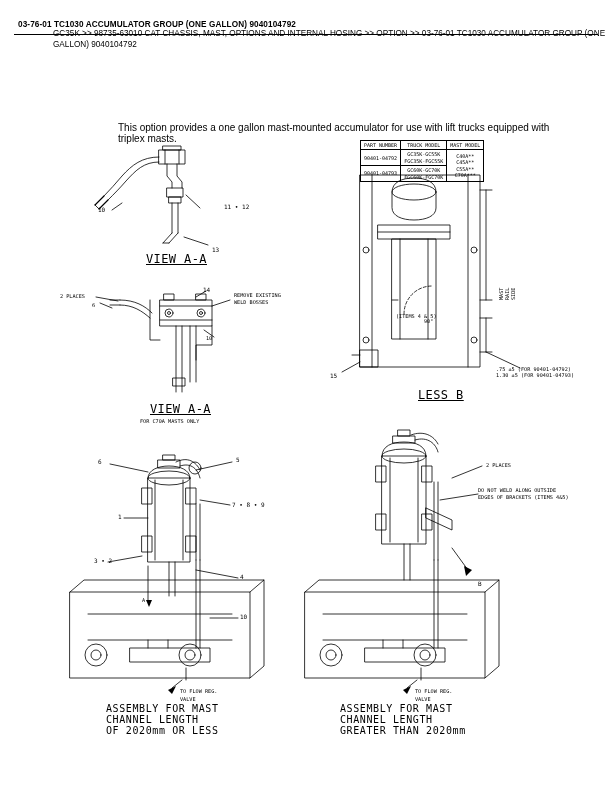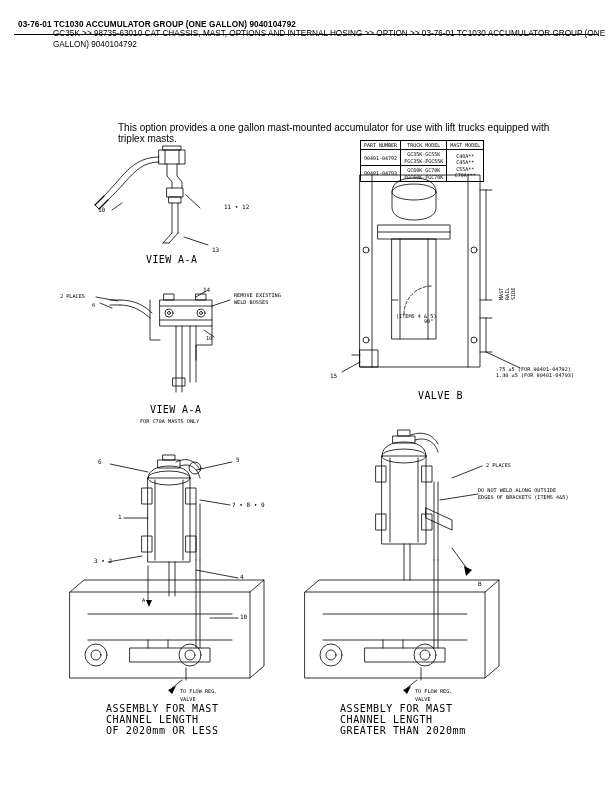--- a/index.html
+++ b/index.html
@@ -70,21 +70,21 @@
   }
   .lbl {
     position: absolute;
     font-family: "DejaVu Sans Mono", monospace;
     font-size: 6px;
     letter-spacing: 0px;
     white-space: pre;
     line-height: 7.5px;
   }
   .lbl.big { font-size: 10px; letter-spacing: 0.6px; }
-  .lbl.med { font-size: 10px; letter-spacing: 0.4px; }
+  .lbl.med { font-size: 12px; letter-spacing: 0.4px; text-decoration: underline; }
   .lbl.tiny { font-size: 5.2px; }
   .lbl.vert {
     transform: rotate(-90deg);
     transform-origin: left top;
   }
   
   .ptable {
     position: absolute;
     left: 360px;
     top: 140px;
@@ -352,21 +352,21 @@
   <div class="lbl tiny" style="left:140px; top:418px;">FOR C70A MASTS ONLY</div>
 
   <div class="lbl tiny" style="left:396px; top:313px;">(ITEMS 4 &amp; 5)</div>
   <div class="lbl tiny" style="left:424px; top:318px;">90°</div>
   <div class="lbl tiny vert" style="left:498px; top:300px; line-height:6px;"><span>MAST
 RAIL
 SIDE</span></div>
   <div class="lbl tiny" style="left:496px; top:366px; line-height:6.2px;"><span>.75 ±5 (FOR 90401-04792)
 1.30 ±5 (FOR 90401-04793)</span></div>
   <div class="lbl" style="left:330px; top:372px;">15</div>
-  <div class="lbl med" style="left:418px; top:392px;">VALVE B</div>
+  <div class="lbl med" style="left:418px; top:392px;">LESS B</div>
 
   <div class="lbl" style="left:98px; top:458px;">6</div>
   <div class="lbl" style="left:236px; top:456px;">5</div>
   <div class="lbl" style="left:118px; top:513px;">1</div>
   <div class="lbl" style="left:232px; top:501px;">7 • 8 • 9</div>
   <div class="lbl" style="left:94px; top:557px;">3 • 2</div>
   <div class="lbl" style="left:240px; top:573px;">4</div>
   <div class="lbl" style="left:240px; top:613px;">10</div>
   <div class="lbl tiny" style="left:142px; top:597px;">A</div>
   <div class="lbl tiny" style="left:180px; top:688px;"><span>TO FLOW REG.

